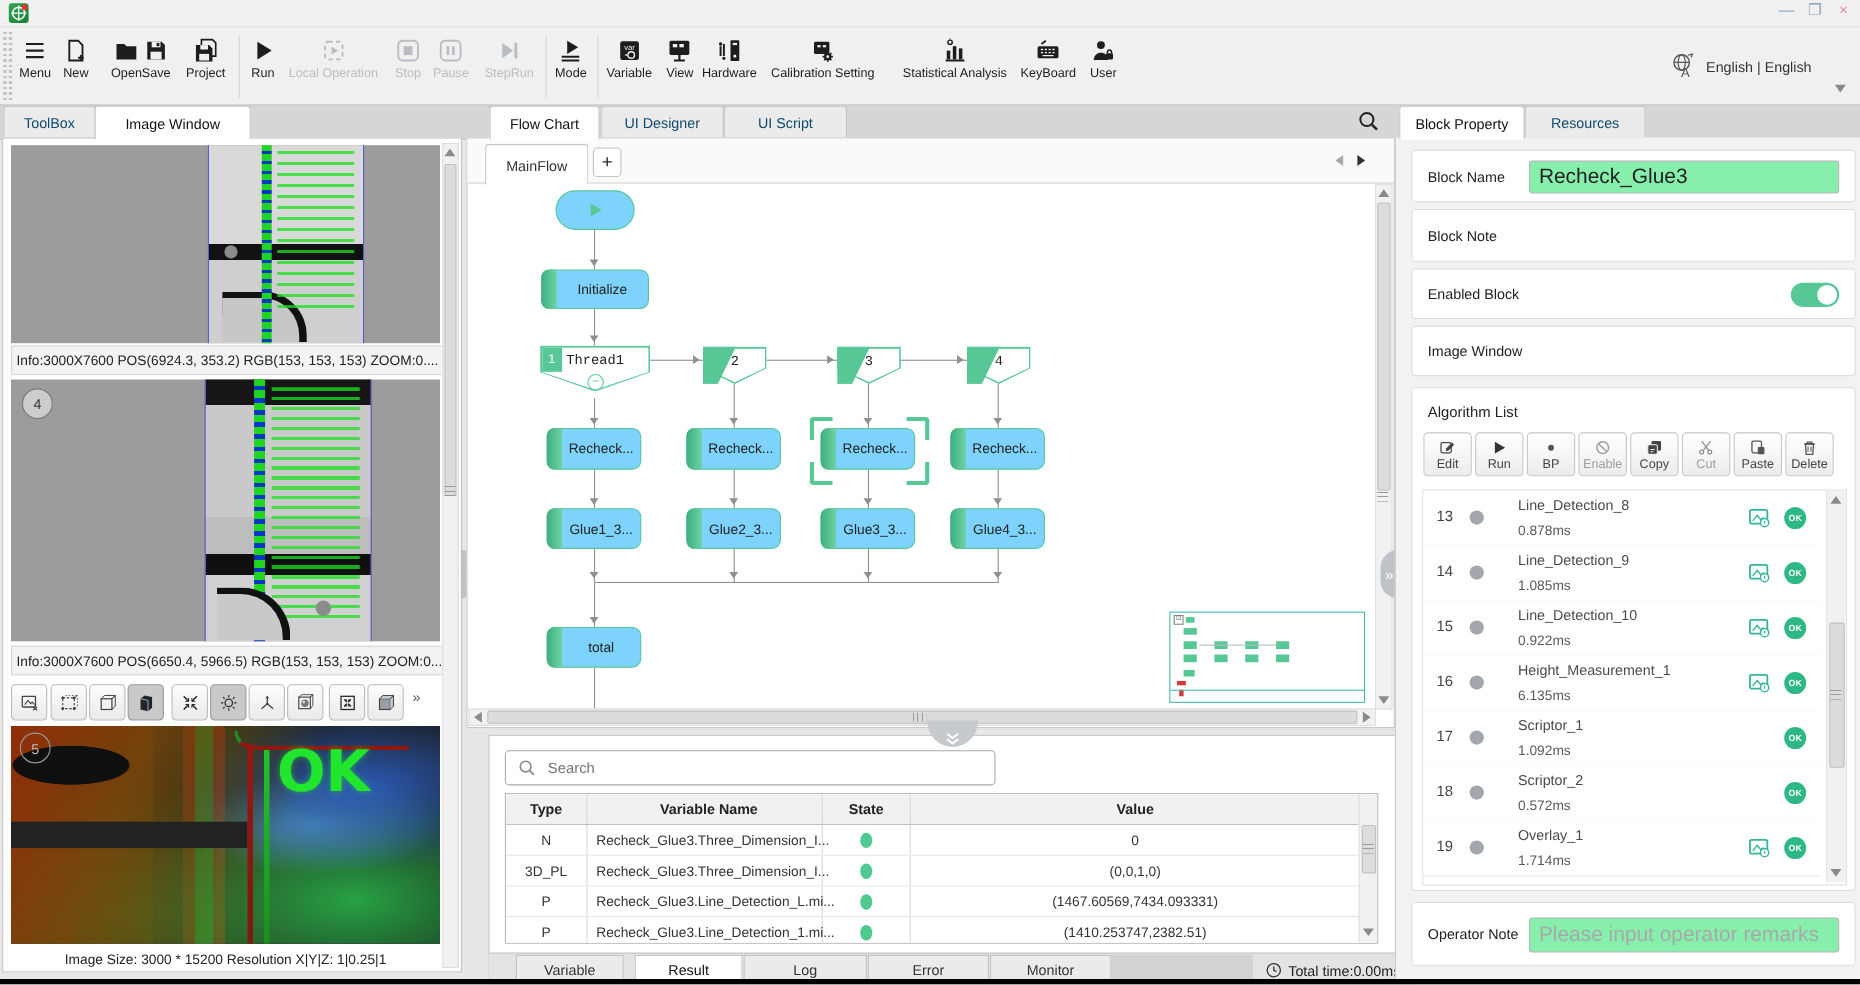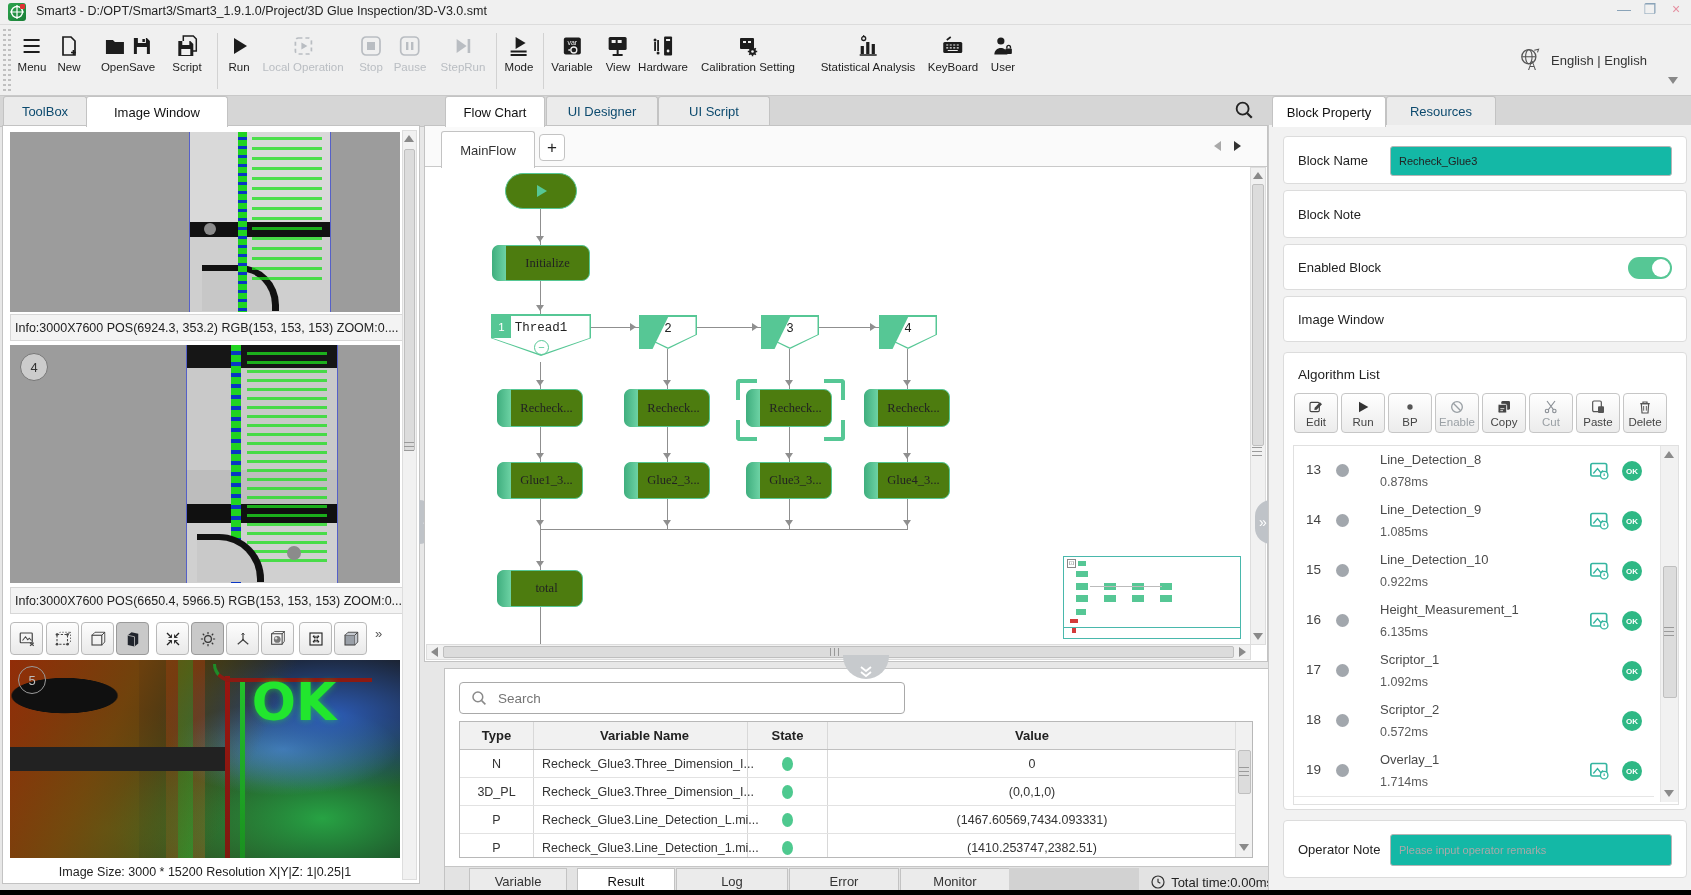--- a/index.html
+++ b/index.html
@@ -35,22 +35,22 @@
   
   .sbtrack{background:#f1f1f1;border:1px solid #ddd;position:absolute}
   .sbhandle{background:#dcdcdc;border:1px solid #bfbfbf;border-radius:2px;position:absolute}
   .tri{width:0;height:0;position:absolute}
   .tri.up{border-left:5px solid transparent;border-right:5px solid transparent;border-bottom:7px solid #8a8a8a}
   .tri.down{border-left:5px solid transparent;border-right:5px solid transparent;border-top:7px solid #8a8a8a}
   .tri.left{border-top:5px solid transparent;border-bottom:5px solid transparent;border-right:7px solid #8a8a8a}
   .tri.right{border-top:5px solid transparent;border-bottom:5px solid transparent;border-left:7px solid #8a8a8a}
   .gripmark{background:repeating-linear-gradient(0deg,#9a9a9a 0 1px,transparent 1px 4px);width:10px;height:10px;position:absolute}
   
-  .fnode{position:absolute;background:#4d7c0f;border:1.5px solid #56c795;border-radius:8px;display:flex;align-items:center;justify-content:center;
-         font-family:Liberation Serif, serif;font-size:12.5px;color:#222;box-sizing:border-box}
+  .fnode{position:absolute;background:#7dd3fc;border:1.5px solid #56c795;border-radius:8px;display:flex;align-items:center;justify-content:center;
+         font-family:Liberation Sans, sans-serif;font-size:12.5px;color:#222;box-sizing:border-box}
   .fnode .gbar{position:absolute;left:-1px;top:-1px;bottom:-1px;width:14px;background:linear-gradient(90deg,#3fae7e,#6dd2a4);border-radius:7px 0 0 7px}
   .fnode span{padding-left:13px}
   .vline{width:1px;background:#8f8f8f;position:absolute}
   .hline{height:1px;background:#8f8f8f;position:absolute}
   .ah-d{position:absolute;left:-4px;bottom:-1px;border:4px solid transparent;border-top:6px solid #8f8f8f;width:0;height:0}
   .ah-r{position:absolute;right:-1px;top:-4px;border:4px solid transparent;border-left:6px solid #8f8f8f;width:0;height:0}
   .pentagon{position:absolute}
   .pentagon .outer{width:100%;height:100%;background:#56c795;clip-path:polygon(0 0,100% 0,100% 58%,50% 100%,0 58%)}
   .pentagon .inner{position:absolute;left:1.5px;top:1.5px;right:1.5px;bottom:1.5px;background:#fff;
                    clip-path:polygon(0 0,100% 0,100% 58%,50% 100%,0 58%)}
@@ -63,22 +63,22 @@
   .thead{display:flex;background:#f1f1f1;border-bottom:1px solid #c0c0c0;font-weight:bold;font-size:13px;color:#222}
   .thead>div,.trow>div{box-sizing:border-box;border-right:1px solid #d8d8d8;display:flex;align-items:center;justify-content:center;height:100%}
   .trow{display:flex;border-bottom:1px solid #e2e2e2;font-size:12.5px;color:#333;background:#fff}
   .c-type{width:74px}.c-name{width:214px;justify-content:flex-start !important;padding-left:8px}.c-state{width:80px}.c-val{width:409px}
   .gdot{width:11px;height:14px;border-radius:50%;background:#4ec98f}
   .btab{position:absolute;height:25px;background:#ebebeb;border:1px solid #c3c3c3;border-bottom:none;display:flex;align-items:center;justify-content:center;font-size:13px;color:#333;cursor:pointer}
   .btab.active{background:#fff;color:#111}
   
   .card{position:absolute;left:1283px;width:404px;background:#fff;border:1px solid #dcdcdc;border-radius:4px;box-sizing:border-box}
   .card .clabel{position:absolute;left:14px;font-size:13px;color:#222}
-  .rinput{position:absolute;border:1px solid #b5b5b5;border-radius:3px;height:30px;box-sizing:border-box;padding:0 8px;font-size:11px;color:#222;
-          font-family:"Liberation Sans",sans-serif;background:#14b8a6;outline:none}
+  .rinput{position:absolute;border:1px solid #b5b5b5;border-radius:3px;height:30px;box-sizing:border-box;padding:0 8px;font-size:19px;color:#222;
+          font-family:"Liberation Sans",sans-serif;background:#86efac;outline:none}
   .rinput::placeholder{color:#a9a9a9}
   .toggle{position:absolute;width:44px;height:22px;border-radius:11px;background:#56c795;cursor:pointer}
   .toggle .knob{position:absolute;right:2px;top:2px;width:18px;height:18px;border-radius:50%;background:#fff}
   .ddbtn{position:absolute;right:0;top:0;width:24px;height:100%;background:#8d9cb3;border-radius:0 3px 3px 0;display:flex;align-items:center;justify-content:center}
   .abtn{position:absolute;top:0;width:44px;height:40px;border:1px solid #c6c6c6;border-radius:4px;background:linear-gradient(#ffffff,#ececec);
         display:flex;flex-direction:column;align-items:center;justify-content:center;gap:1px;font-size:11.5px;color:#444;cursor:pointer;box-sizing:border-box}
   .abtn.gray{color:#9aa0a5}
   .algrow{position:absolute;left:0;width:360px;height:50px;border-bottom:1px solid #e6e6e6;background:#fff}
   .algrow .idx{position:absolute;left:12px;top:16px;font-size:13.5px;color:#444}
   .algrow .dot{position:absolute;left:42px;top:18px;width:13px;height:13px;border-radius:50%;background:#a2a7ad}
@@ -94,21 +94,20 @@
 <body>
 
 <div class="a titlebar">
   <div class="a" style="left:8px;top:3px;width:18px;height:18px;border-radius:3px;background:linear-gradient(135deg,#2da44e,#1a7f37)">
     <svg width="18" height="18" viewBox="0 0 18 18">
         <circle cx="9" cy="9" r="5.5" fill="none" stroke="#fff" stroke-width="1.4"></circle>
         <path d="M9 2v14M2 9h14" stroke="#fff" stroke-width="1.2"></path>
         <rect x="12" y="1" width="5" height="5" fill="#d33" rx="1"></rect>
       </svg>
   </div>
-  <div class="a apptitle">Smart3 - D:/OPT/Smart3/Smart3_1.9.1.0/Project/3D Glue Inspection/3D-V3.0.smt</div>
   <div class="a winbtn" style="left:1612px">—</div>
   <div class="a winbtn" style="left:1638px">❐</div>
   <div class="a winbtn" style="left:1664px;color:#e58fa0">×</div>
 </div>
 
 <div class="a toolbar">
   <div class="a grip" style="left:3px"></div>
   <div class="a grip" style="left:8px"></div>
 
   <div class="titem" style="left:32px">
@@ -139,21 +138,21 @@
       </svg>
     <span class="lbl">Save</span>
   </div>
   <div class="titem" style="left:187px">
     <svg width="24" height="24" viewBox="0 0 24 24">
         <path d="M8 2h10l3 3v12h-13z" fill="none" stroke="currentColor" stroke-width="1.5"></path>
         <path d="M3 7h12l3 3v12H3z" fill="currentColor"></path>
         <rect x="7" y="7" width="7" height="4" fill="#f0f0f0"></rect>
         <rect x="6" y="15" width="9" height="6" fill="#f0f0f0"></rect>
       </svg>
-    <span class="lbl">Script</span>
+    <span class="lbl">Project</span>
   </div>
 
   <div class="a tsep" style="left:217px"></div>
 
   <div class="titem" style="left:239px">
     <svg width="24" height="24" viewBox="0 0 24 24">
         <path d="M7 4l13 8-13 8z" fill="currentColor"></path>
       </svg>
     <span class="lbl">Run</span>
   </div>

